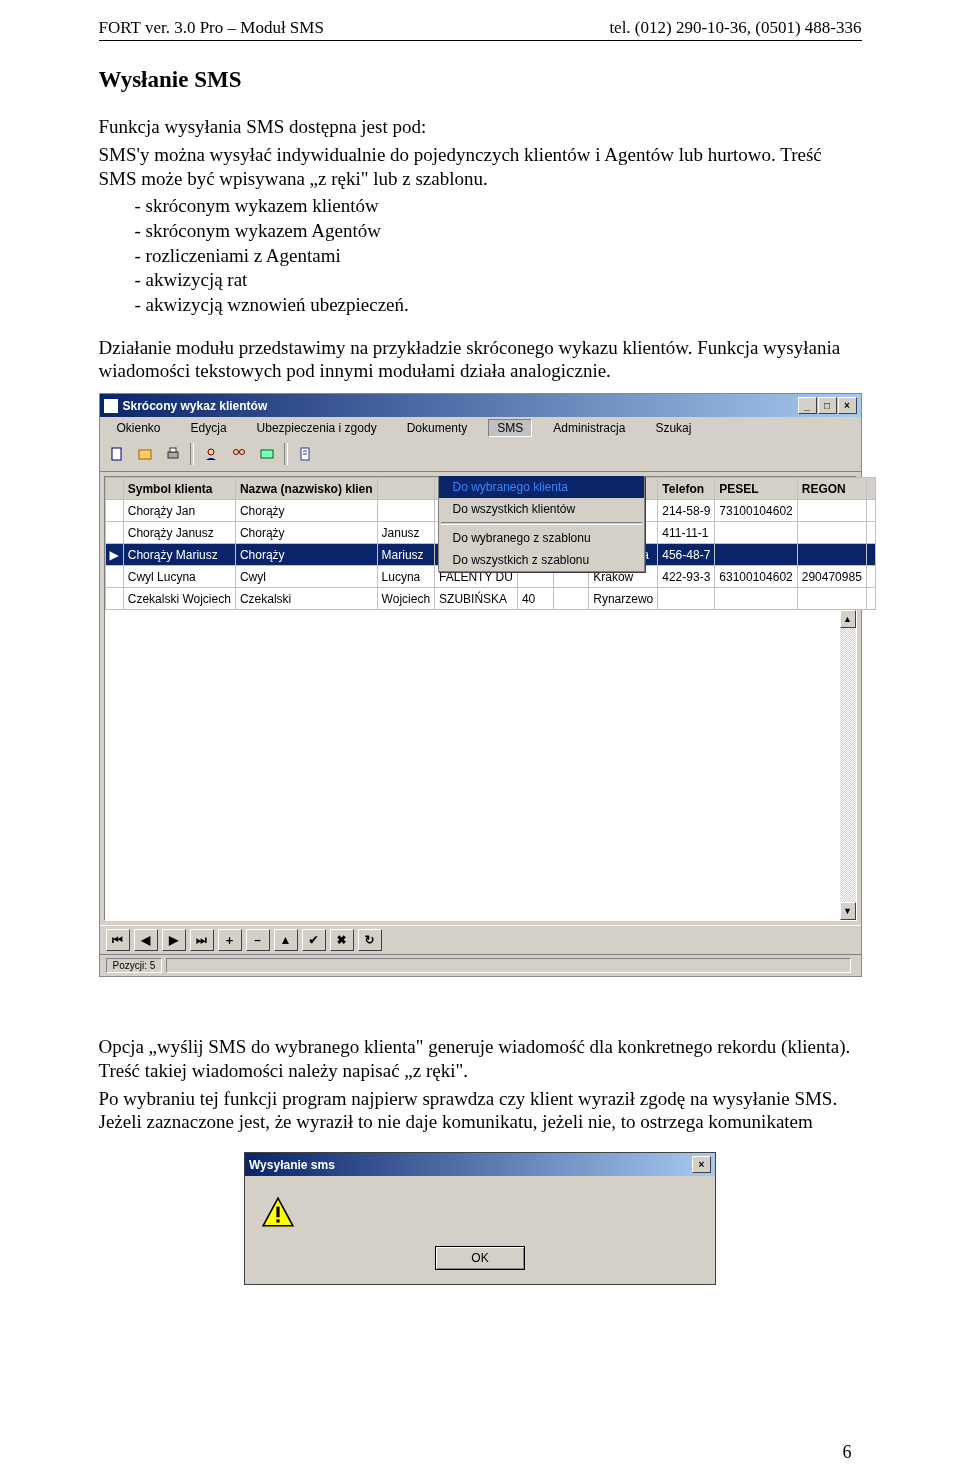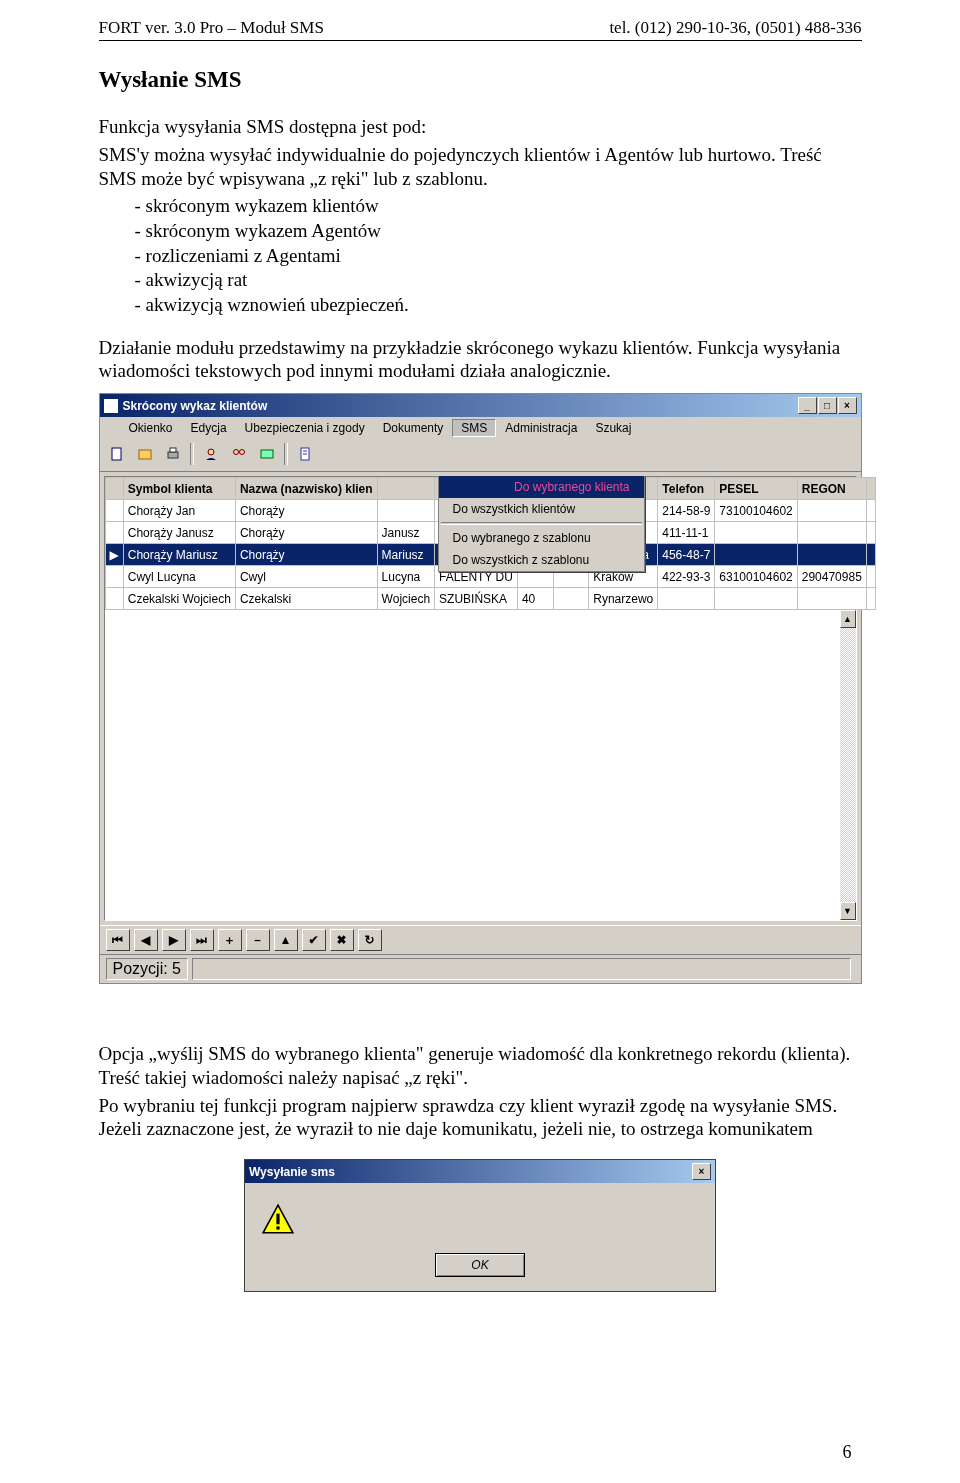--- a/index.html
+++ b/index.html
@@ -7,50 +7,50 @@
   .topbar{border-bottom:1px solid #000;display:flex;justify-content:space-between;font-size:17px;padding-bottom:2px;}
   .section-title{font-weight:bold;font-size:23px;margin-top:26px;margin-bottom:22px;}
   .body-text{font-size:19px;line-height:1.25;margin-bottom:4px;}
   .intro-list{margin:3px 0 18px 36px;padding:0;list-style:none;font-size:19px;line-height:1.3;}
   .intro-list li::before{content:"-   ";}
   .screenshot{margin-top:8px;border:1px solid #888;font-family:Tahoma,Arial,sans-serif;font-size:12px;color:#000;background:#d4d0c8;}
   .titlebar{background:linear-gradient(to right,#0a246a,#a6caf0);color:#fff;display:flex;align-items:center;padding:2px 4px;font-weight:bold;height:19px;}
   .titlebar .ticon{width:14px;height:14px;background:#fff;margin-right:5px;display:inline-block;}
   .winbtns{margin-left:auto;display:flex;gap:1px;}
   .winbtn{width:17px;height:15px;background:#d4d0c8;border:1px solid #fff;border-right-color:#404040;border-bottom-color:#404040;display:flex;align-items:center;justify-content:center;font-size:10px;line-height:10px;font-family:Arial;font-weight:bold;color:#000;}
-  .menubar{display:flex;background:#d4d0c8;padding:2px 20px;gap:0;font-size:12px;}
+  .menubar{display:flex;background:#d4d0c8;padding:2px 8px;gap:12px;font-size:12px;}
   .menuitem{padding:2px 9px;}
   .menuitem.open{background:#c0c0c0;border:1px solid #808080;border-right-color:#fff;border-bottom-color:#fff;padding:1px 8px;}
   .toolbar{display:flex;align-items:center;background:#d4d0c8;padding:3px 4px 5px 4px;gap:2px;border-bottom:1px solid #808080;}
   .tbtn{width:24px;height:22px;border:1px solid #d4d0c8;display:flex;align-items:center;justify-content:center;}
   .tbtn svg{width:16px;height:16px;}
   .tdivider{width:2px;height:22px;border-left:1px solid #808080;border-right:1px solid #fff;margin:0 2px;}
   .tablewrap{position:relative;background:#fff;border:1px solid #808080;border-right-color:#fff;border-bottom-color:#fff;margin:4px;}
   table.grid{width:100%;border-collapse:collapse;font-size:12px;}
   table.grid th,table.grid td{border:1px solid #c0c0c0;padding:2px 4px;text-align:left;height:17px;background:#fff;white-space:nowrap;overflow:hidden;}
   table.grid th{background:#d4d0c8;font-weight:bold;}
   table.grid tr.selected td{background:#0a246a;color:#fff;}
   .rowmark{width:14px;background:#d4d0c8;text-align:center;padding:0;}
   .gridbody{height:310px;background:#fff;overflow:hidden;position:relative;}
   .dropdown{position:absolute;top:0;left:338px;background:#d4d0c8;border:1px solid #808080;border-top:none;box-shadow:1px 1px 0 #404040;font-size:12px;z-index:5;width:205px;}
   .dd-item{padding:4px 14px;}
-  .dd-item.sel{background:#0a246a;color:#ec4899;text-align:right;}
+  .dd-item.sel{background:#0a246a;color:#3b82f6;}
   .dd-divider{height:1px;margin:2px 2px;border-top:1px solid #808080;border-bottom:1px solid #fff;}
   .vscroll{position:absolute;right:0;top:0;bottom:0;width:16px;background:#d4d0c8;display:flex;flex-direction:column;}
   .sbtn{height:16px;background:#d4d0c8;border:1px solid #fff;border-right-color:#404040;border-bottom-color:#404040;display:flex;align-items:center;justify-content:center;font-size:9px;}
   .strack{flex:1;background:repeating-conic-gradient(#d4d0c8 0 25%,#fff 0 50%) 0/2px 2px;}
   .navbar{background:#d4d0c8;display:flex;align-items:center;gap:4px;padding:3px 6px;border-top:1px solid #fff;}
   .navbtn{width:22px;height:20px;border:1px solid #fff;border-right-color:#404040;border-bottom-color:#404040;background:#d4d0c8;display:flex;align-items:center;justify-content:center;font-family:Arial;font-size:12px;font-weight:bold;}
-  .statusbar{background:#d4d0c8;border-top:1px solid #808080;padding:3px 6px;font-size:16px;display:flex;}
+  .statusbar{background:#d4d0c8;border-top:1px solid #808080;padding:3px 6px;font-size:10px;display:flex;}
   .statuscell{border:1px solid #808080;border-right-color:#fff;border-bottom-color:#fff;padding:1px 6px;margin-right:4px;}
   .dialog{width:470px;margin:18px auto 0 auto;border:1px solid #404040;background:#d4d0c8;font-family:Tahoma,Arial,sans-serif;font-size:12px;}
   .dialog .body{display:flex;align-items:flex-start;padding:20px 16px 10px 16px;gap:16px;}
   .warn-icon{width:34px;height:34px;}
   .dialog .footer{display:flex;justify-content:center;padding:6px 0 14px 0;}
-  .okbtn{width:90px;height:24px;border:1px solid #000;background:#d4d0c8;box-shadow:inset 1px 1px 0 #fff,inset -1px -1px 0 #808080;font-size:12px;font-style:italic;}
+  .okbtn{width:90px;height:24px;border:1px solid #000;background:#d4d0c8;box-shadow:inset 1px 1px 0 #fff,inset -1px -1px 0 #808080;font-size:12px;}
   .page-number{position:absolute;bottom:20px;right:80px;font-size:18px;}
   .col-symbol{width:160px;} .col-name{width:110px;} .col-first{width:68px;} .col-street{width:96px;} .col-dom{width:36px;} .col-mies{width:36px;} .col-city{width:76px;} .col-tel{width:64px;} .col-pesel{width:92px;} .col-regon{width:80px;}
 </style>
 </head>
 <body>
 
 <div class="page">
   <div class="topbar">
     <span>FORT ver. 3.0 Pro – Moduł SMS</span>
     <span>tel. (012) 290-10-36, (0501) 488-336</span>

